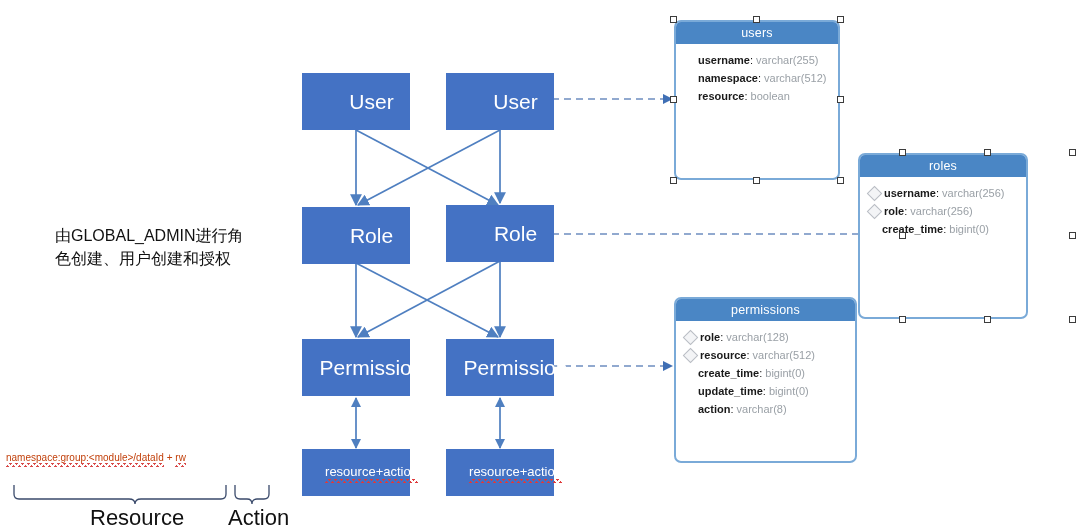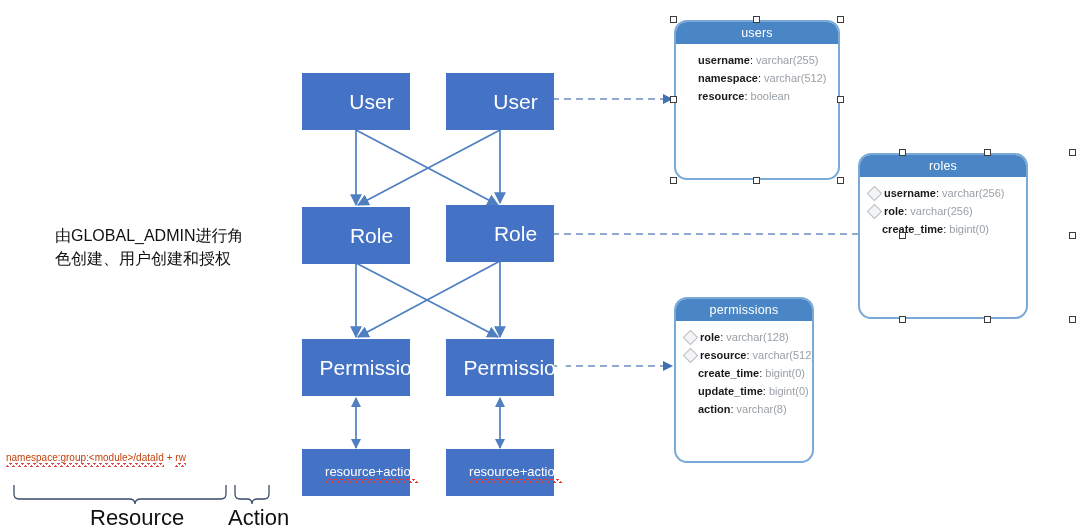--- a/index.html
+++ b/index.html
@@ -55,21 +55,21 @@
       radial-gradient(circle at 4.5px 0.8px, #e03a3a 1.1px, transparent 1.2px);
     background-size: 6px 4px;
     background-repeat: repeat-x;
   }
 
   
   .table {
     position: absolute;
     background: #ffffff;
     border: 2px solid #7aaad8;
-    border-radius: 13px;
+    border-radius: 7px;
     box-sizing: border-box;
     overflow: hidden;
     z-index: 4;
   }
   .table.selected { border-color: #7aaad8; }
   .table .thead {
     height: 22px;
     background: #4a86c5;
     color: #ffffff;
     font-size: 12.5px;
@@ -297,21 +297,21 @@
 
   <div class="handle" style="left:899px; top:149px;"></div>
   <div class="handle" style="left:984px; top:149px;"></div>
   <div class="handle" style="left:1069px; top:149px;"></div>
   <div class="handle" style="left:899px; top:232px;"></div>
   <div class="handle" style="left:1069px; top:232px;"></div>
   <div class="handle" style="left:899px; top:316px;"></div>
   <div class="handle" style="left:984px; top:316px;"></div>
   <div class="handle" style="left:1069px; top:316px;"></div>
 
-  <div class="table" style="left:674px; top:297px; width:140px; height:166px;">
+  <div class="table" style="left:674px; top:297px; width:183px; height:166px;">
     <div class="thead">permissions</div>
     <div class="tbody">
       <div class="row">
         <span class="keyicon"></span>
         <span class="fname">role</span>
         <span class="fcolon">:&nbsp;</span>
         <span class="ftype">varchar(128)</span>
       </div>
       <div class="row">
         <span class="keyicon"></span>

